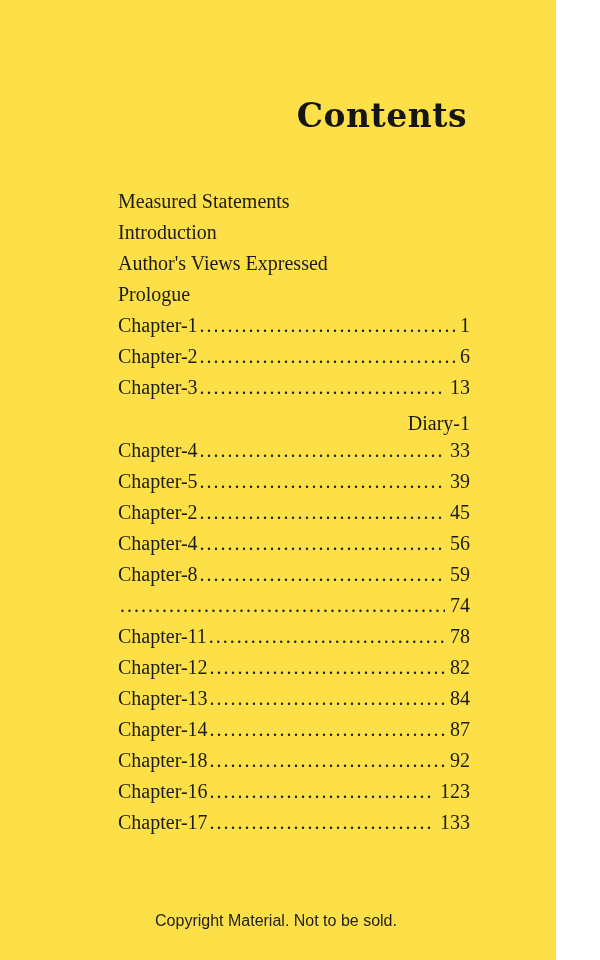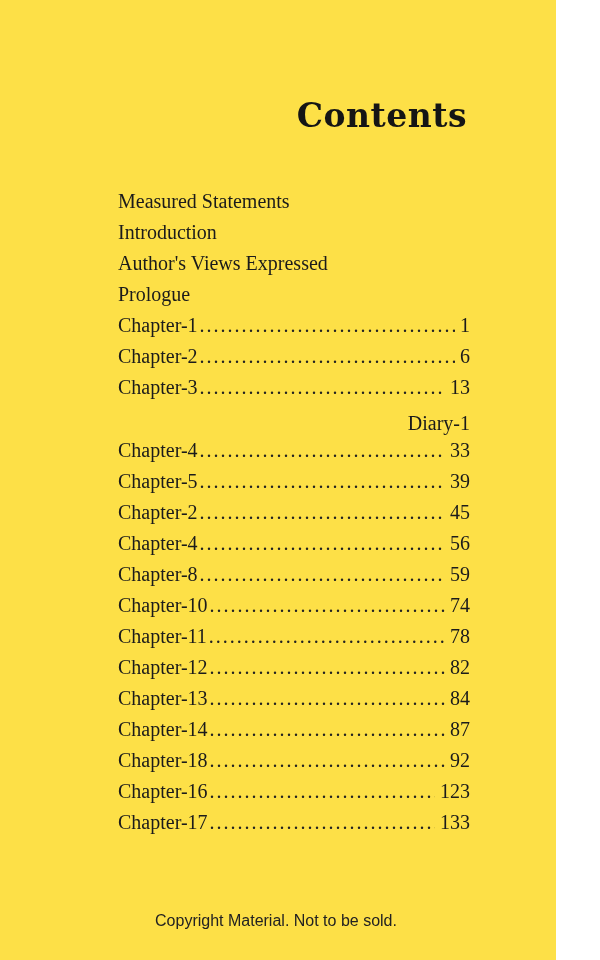--- a/index.html
+++ b/index.html
@@ -157,21 +157,20 @@
         </div>
 
         <div class="toc-row indented">
           <span class="toc-label">Chapter-8</span>
           <span class="toc-leader"></span>
           <span class="toc-pagenum">59</span>
         </div>
 
 
         <div class="toc-row indented">
-          <span class="toc-label">Chapter-10</span>
           <span class="toc-leader"></span>
           <span class="toc-pagenum">74</span>
         </div>
 
         <div class="toc-row indented">
           <span class="toc-label">Chapter-11</span>
           <span class="toc-leader"></span>
           <span class="toc-pagenum">78</span>
         </div>
 

